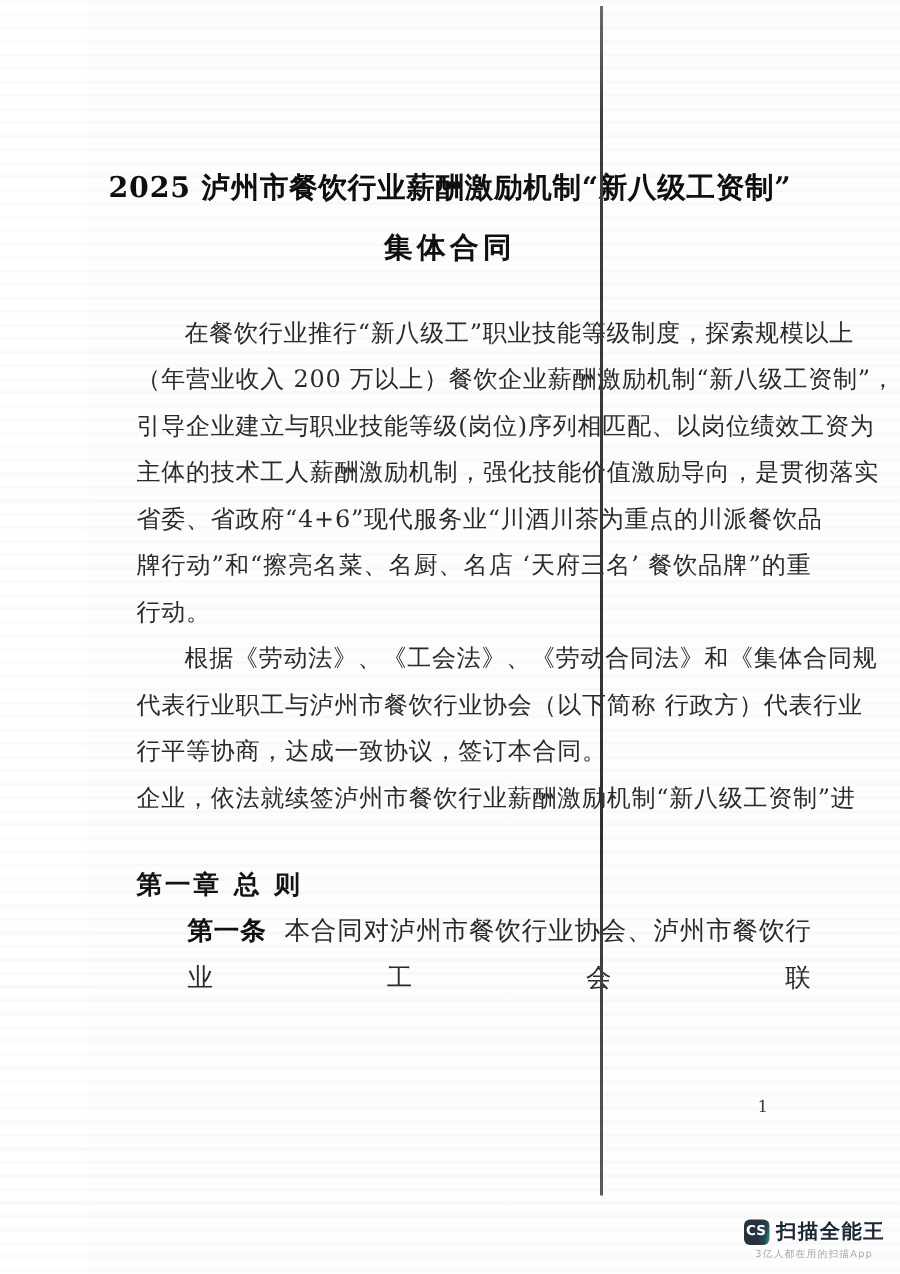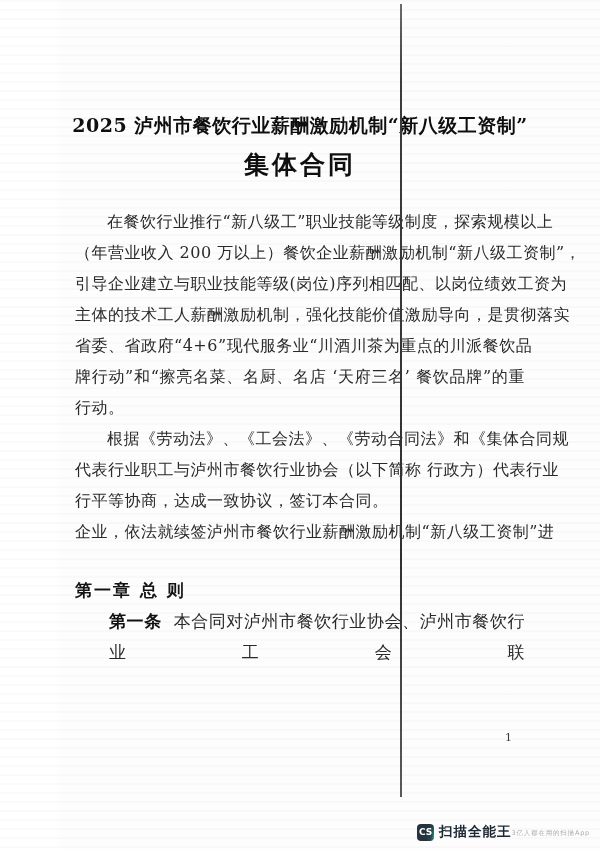--- a/index.html
+++ b/index.html
@@ -51,29 +51,29 @@
   }
   .title .t1 {
     display: block;
     font-size: 19px;
     line-height: 26px;
     letter-spacing: 0.5px;
   }
   .title .t2 {
     display: block;
     margin-top: 14px;
-    font-size: 25px;
+    font-size: 19px;
     line-height: 26px;
     letter-spacing: 3px;
   }
 
   .doc-body {
     position: absolute;
     top: 206px;
-    left: 75px;
+    left: 91px;
     width: 450px;
     font-size: 16px;
     color: #2a2a2a;
     z-index: 2;
   }
   .para { margin: 0; }
   .line {
     height: 31px;
     line-height: 31px;
     white-space: nowrap;
@@ -115,21 +115,21 @@
     font-size: 11px;
     color: #3a3a3a;
     z-index: 2;
   }
 
   .watermark {
     position: absolute;
     right: 10px;
     bottom: 8px;
     display: flex;
-    flex-direction: row;
+    flex-direction: column;
     align-items: center;
     z-index: 6;
     font-family: "DejaVu Sans", "Liberation Sans", sans-serif;
   }
   .wm-row { display: flex; align-items: center; gap: 5px; }
   .wm-badge {
     width: 17px;
     height: 17px;
     border-radius: 4px;
     background: linear-gradient(100deg, #26323e 55%, #2a4550 82%, #1fae9a 100%);

